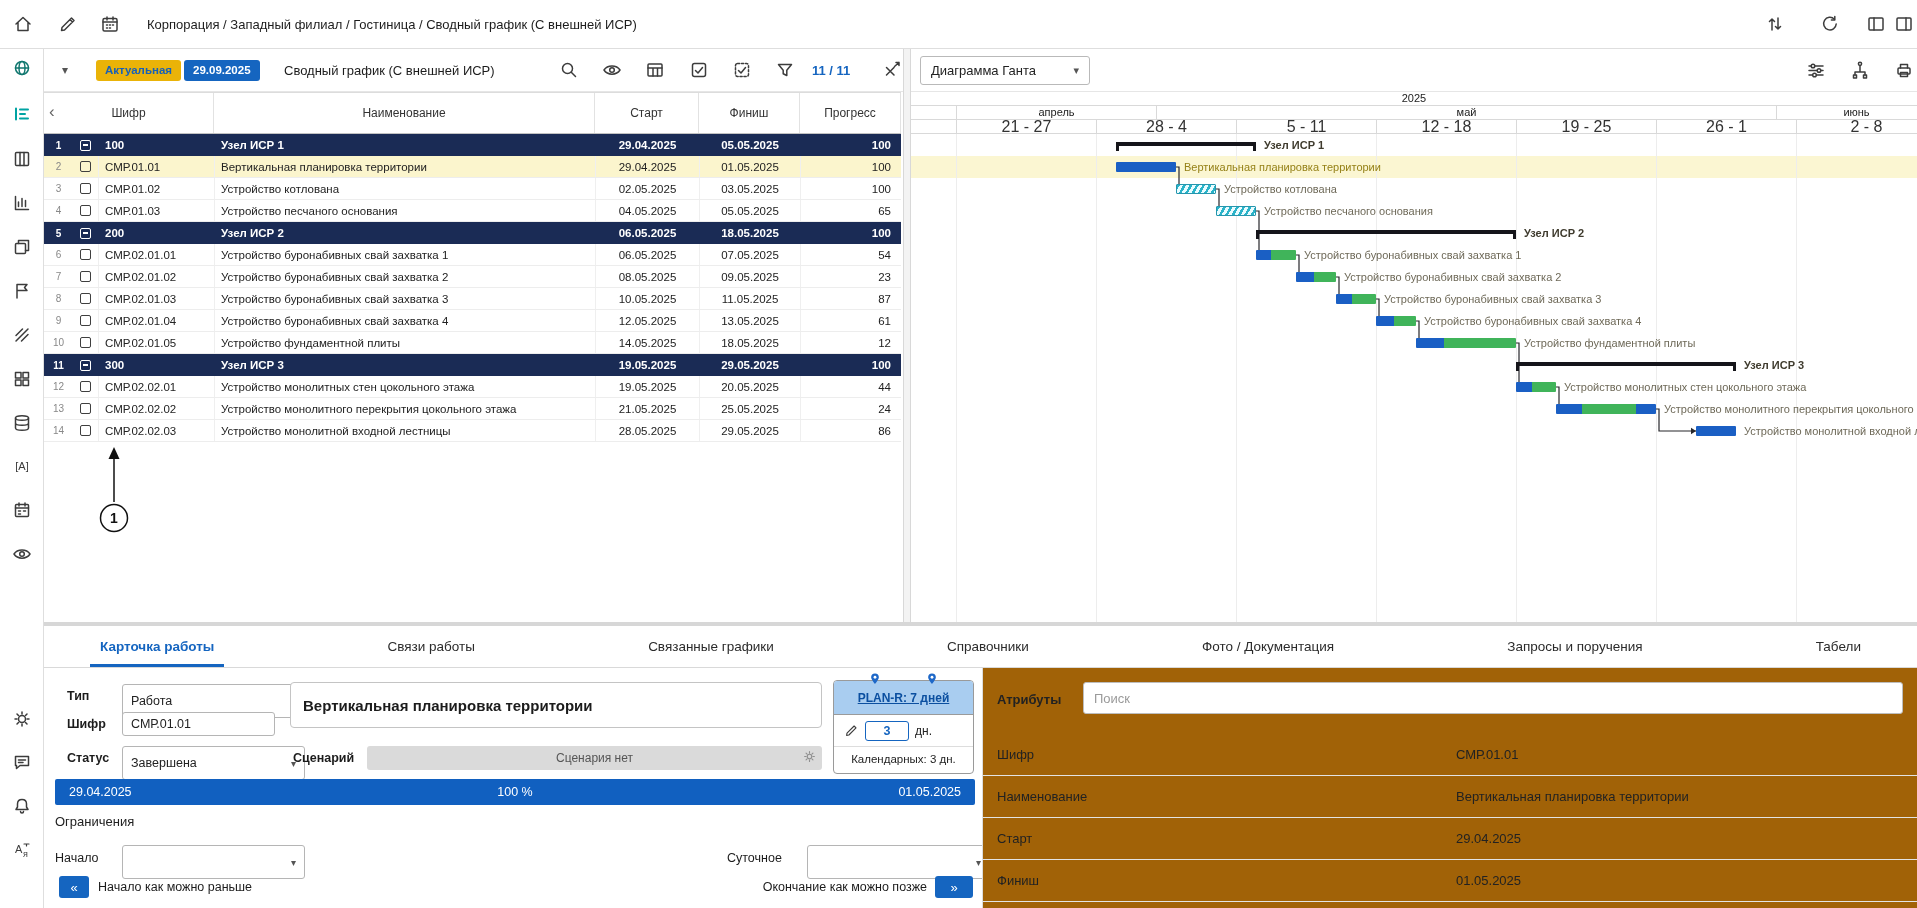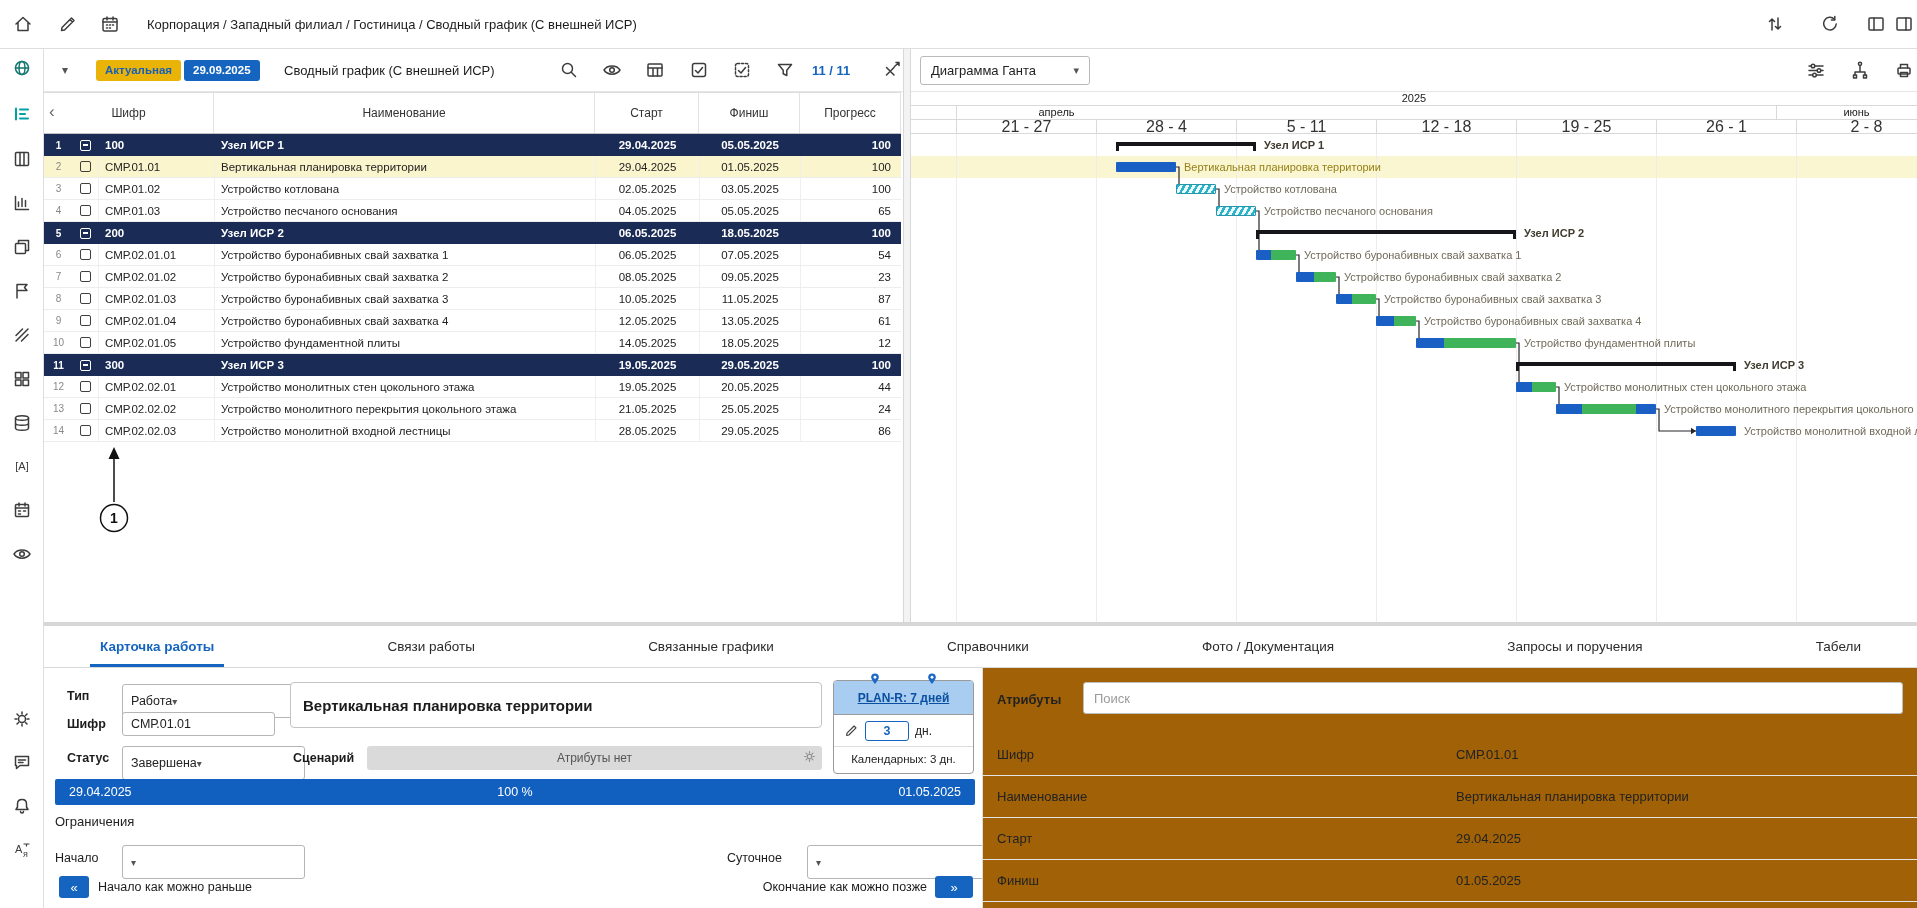--- a/index.html
+++ b/index.html
@@ -71,21 +71,21 @@
 .glab{position:absolute;z-index:3;height:22px;line-height:22px;font-size:11px;color:#6e6958;white-space:nowrap}
 .glab.sum{color:#3f3b2e;font-weight:700}
 .glab.hlt{color:#958117}
 
 .hdiv{position:absolute;left:44px;top:622px;right:0;height:4px;background:#d7d7d7;z-index:4}
 .tabsrow{position:absolute;left:44px;top:626px;right:0;height:42px;background:#fff;border-bottom:1px solid #d9d9d9;display:flex;justify-content:space-between;align-items:stretch;padding:0 46px;z-index:4}
 .tab{display:flex;align-items:center;padding:0 10px;font-size:13.5px;color:#2b2b2b;cursor:pointer;white-space:nowrap}
 .tab.active{color:#1565c0;font-weight:700;box-shadow:inset 0 -3px 0 #1565c0}
 .cardform{position:absolute;left:44px;top:668px;width:938px;height:240px;background:#fff}
 .flabel{position:absolute;font-size:12.5px;font-weight:700;color:#1c1c1c}
-.fsel{position:absolute;width:183px;height:24px;border:1px solid #b5b5b5;border-radius:3px;background:#fff;display:flex;align-items:center;padding:16px 8px;font-size:12.5px;cursor:pointer}
+.fsel{position:absolute;width:183px;height:24px;border:1px solid #b5b5b5;border-radius:3px;background:#fff;display:flex;align-items:center;justify-content:space-between;padding:16px 8px;font-size:12.5px;cursor:pointer}
 .fsel .dd{font-size:10px;color:#555}
 .finput{position:absolute;width:153px;height:24px;border:1px solid #b5b5b5;border-radius:3px;padding:0 8px;font-size:12.5px;font-family:"Liberation Sans",sans-serif;color:#222}
 .namebox{position:absolute;left:246px;top:14px;width:532px;height:46px;border:1px solid #c4c4c4;border-radius:4px;padding:0 12px;font-size:15px;font-weight:700;font-family:"Liberation Sans",sans-serif;color:#1c1c1c}
 .scfield{position:absolute;left:323px;top:78px;width:455px;height:24px;background:#dadada;border-radius:3px;display:flex;align-items:center;justify-content:center;font-size:12px;color:#555}
 .scgear{position:absolute;right:5px;top:3px}
 .planbox{position:absolute;left:789px;top:12px;width:141px;height:94px;border:1px solid #9a9a9a;border-radius:4px;background:#fff}
 .pin{position:absolute;top:-9px;width:14px;height:14px;z-index:2}
 .pin.p1{left:34px}
 .pin.p2{right:34px}
 .planlink{height:34px;background:#a9cdf0;border-bottom:1px solid #9a9a9a;border-radius:3px 3px 0 0;display:flex;align-items:center;justify-content:center;font-size:12px;font-weight:700;color:#0b4fa0;text-decoration:underline;cursor:pointer}
@@ -496,20 +496,21 @@
     <polygon points="40,3 34.5,15 45.5,15" fill="#111"></polygon>
     <circle cx="40" cy="74" r="13.5" fill="#fff" stroke="#111" stroke-width="1.5"></circle>
     <text x="40" y="79" text-anchor="middle" font-size="14" font-weight="600" fill="#111">1</text>
   </svg>
 </div>
 
 <div class="gpane">
   <div class="gyear"><span>2025</span></div>
   <div class="gmonths">
       <div class="mcell" style="left: 45px; width: 200px;">апрель</div>
+      <div class="mcell" style="left: 245px; width: 620px;">май</div>
       <div class="mcell" style="left: 865px; width: 160px;">июнь</div>
     </div>
   <div class="gweeks">
       <div class="wcell" style="left: 45px; width: 140px;">21 - 27</div>
       <div class="wcell" style="left: 185px; width: 140px;">28 - 4</div>
       <div class="wcell" style="left: 325px; width: 140px;">5 - 11</div>
       <div class="wcell" style="left: 465px; width: 140px;">12 - 18</div>
       <div class="wcell" style="left: 605px; width: 140px;">19 - 25</div>
       <div class="wcell" style="left: 745px; width: 140px;">26 - 1</div>
       <div class="wcell" style="left: 885px; width: 140px;">2 - 8</div>
@@ -626,21 +627,21 @@
   <span class="flabel" style="left:23px;top:49px">Шифр</span>
   <input class="finput" style="left: 78px; top: 44px;" value="СМР.01.01">
   <span class="flabel" style="left:23px;top:83px">Статус</span>
   <div class="fsel" style="left:78px;top:78px">
     <span>Завершена</span>
       <span class="dd">▾</span>
   </div>
   <input class="namebox" value="Вертикальная планировка территории" style="">
   <span class="flabel" style="left:249px;top:83px">Сценарий</span>
   <div class="scfield">
-    <span>Атрибуты нет</span>
+    <span>Сценария нет</span>
     <span class="scgear">
         <svg class="ic s" style="stroke:#909090" viewBox="0 0 20 20">
           <circle cx="10" cy="10" r="3"></circle>
           <path d="M10 5.5V3.5 M10 16.5V14.5 M5.5 10H3.5 M16.5 10H14.5 M6.8 6.8 L5.4 5.4 M14.6 14.6 L13.2 13.2 M13.2 6.8 L14.6 5.4 M5.4 14.6 L6.8 13.2"></path>
         </svg>
       </span>
   </div>
   <div class="planbox">
     <span class="pin p1"><svg viewBox="0 0 20 20" width="14" height="14">
           <path d="M10 17 C10 17 4.5 10.8 4.5 7.5 a5.5 5.5 0 1 1 11 0 C15.5 10.8 10 17 10 17 Z" fill="#1e68c8"></path>

